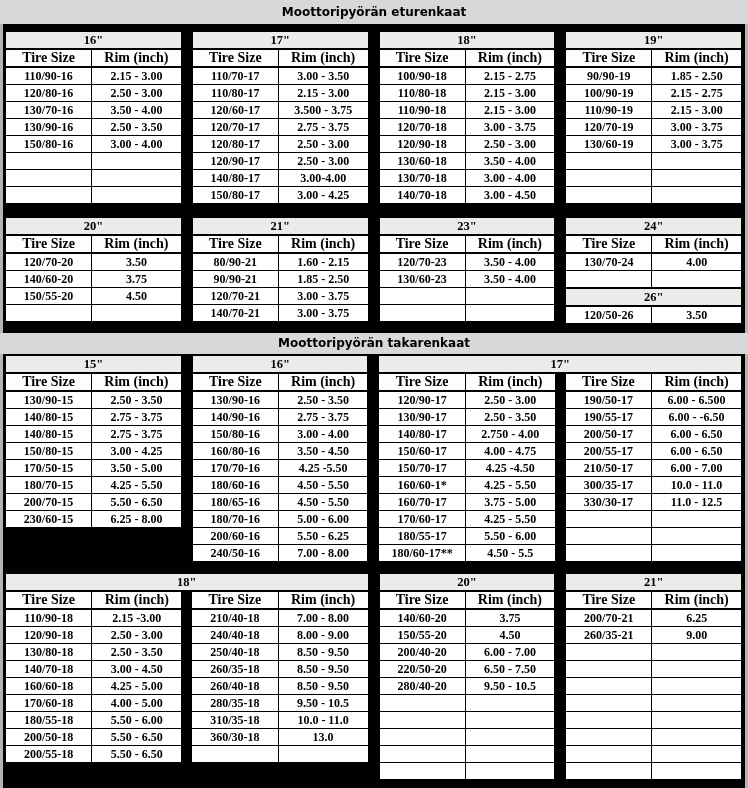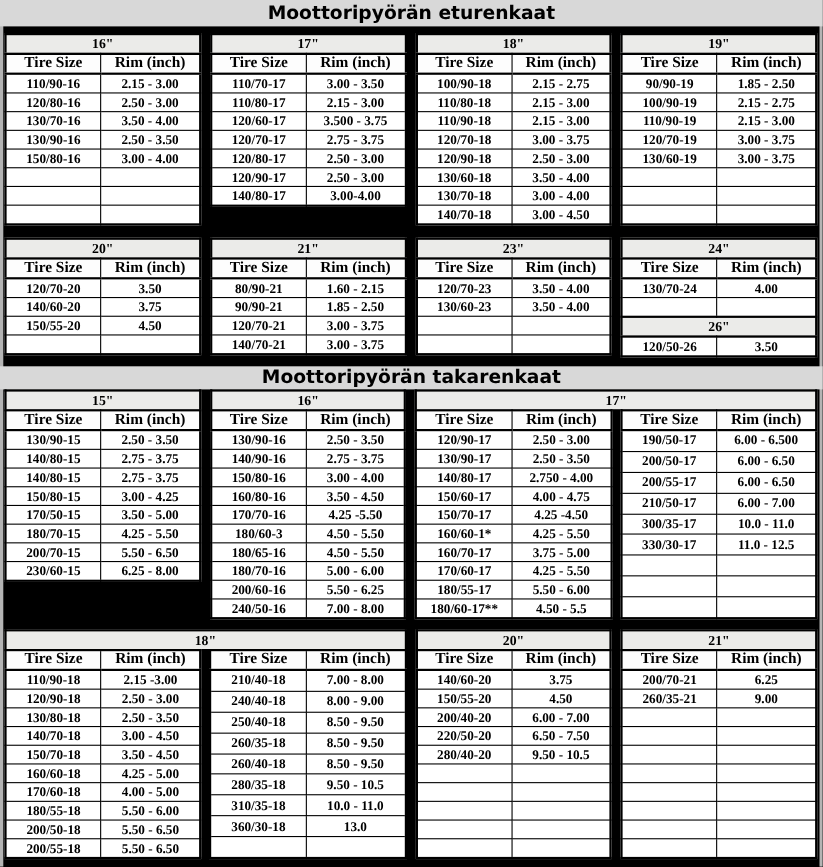--- a/index.html
+++ b/index.html
@@ -14,21 +14,21 @@
     box-sizing:border-box;
     border-left:3px solid #b4b4b4;
     border-right:3px solid #b4b4b4;
     background:#000;
   }
   .title{
     height:22px;line-height:22px;
     background:var(--title-band,#d8d8d8);
     color:var(--text,#000);
     font-family:"DejaVu Sans",sans-serif;
-    font-weight:bold;font-size:17px;
+    font-weight:bold;font-size:12px;
     text-align:center;
     margin-left:-3px;margin-right:-3px;
     padding:1px 0;
   }
   section.s0 .title{margin-bottom:6px;}
   section.s1{margin-top:8px;}
   section.s1 .title{height:19px;line-height:19px;margin-bottom:0;}
   .trow{
     display:flex;
     align-items:flex-start;
@@ -163,20 +163,24 @@
                   <td>2.50 - 3.00</td>
                 </tr>
                 <tr>
                   <td>120/90-17</td>
                   <td>2.50 - 3.00</td>
                 </tr>
                 <tr>
                   <td>140/80-17</td>
                   <td>3.00-4.00</td>
                 </tr>
+                <tr>
+                  <td>150/80-17</td>
+                  <td>3.00 - 4.25</td>
+                </tr>
               </tbody>
             </table>
           </div>
         </div>
         <div class="slot">
           <div class="band">18"</div>
           <div class="parts">
             <table>
               <thead>
                 <tr>
@@ -472,21 +476,21 @@
                 </tr>
                 <tr>
                   <td>160/80-16</td>
                   <td>3.50 - 4.50</td>
                 </tr>
                 <tr>
                   <td>170/70-16</td>
                   <td>4.25 -5.50</td>
                 </tr>
                 <tr>
-                  <td>180/60-3</td>
+                  <td>180/60-16</td>
                   <td>4.50 - 5.50</td>
                 </tr>
                 <tr>
                   <td>180/65-16</td>
                   <td>4.50 - 5.50</td>
                 </tr>
                 <tr>
                   <td>180/70-16</td>
                   <td>5.00 - 6.00</td>
                 </tr>
@@ -559,20 +563,24 @@
               <thead>
                 <tr>
                   <th>Tire Size</th>
                   <th>Rim (inch)</th>
                 </tr>
               </thead>
               <tbody>
                 <tr>
                   <td>190/50-17</td>
                   <td>6.00 - 6.500</td>
+                </tr>
+                <tr>
+                  <td>190/55-17</td>
+                  <td>6.00 - -6.50</td>
                 </tr>
                 <tr>
                   <td>200/50-17</td>
                   <td>6.00 - 6.50</td>
                 </tr>
                 <tr>
                   <td>200/55-17</td>
                   <td>6.00 - 6.50</td>
                 </tr>
                 <tr>
@@ -624,24 +632,20 @@
                   <td>120/90-18</td>
                   <td>2.50 - 3.00</td>
                 </tr>
                 <tr>
                   <td>130/80-18</td>
                   <td>2.50 - 3.50</td>
                 </tr>
                 <tr>
                   <td>140/70-18</td>
                   <td>3.00 - 4.50</td>
-                </tr>
-                <tr>
-                  <td>150/70-18</td>
-                  <td>3.50 - 4.50</td>
                 </tr>
                 <tr>
                   <td>160/60-18</td>
                   <td>4.25 - 5.00</td>
                 </tr>
                 <tr>
                   <td>170/60-18</td>
                   <td>4.00 - 5.00</td>
                 </tr>
                 <tr>

